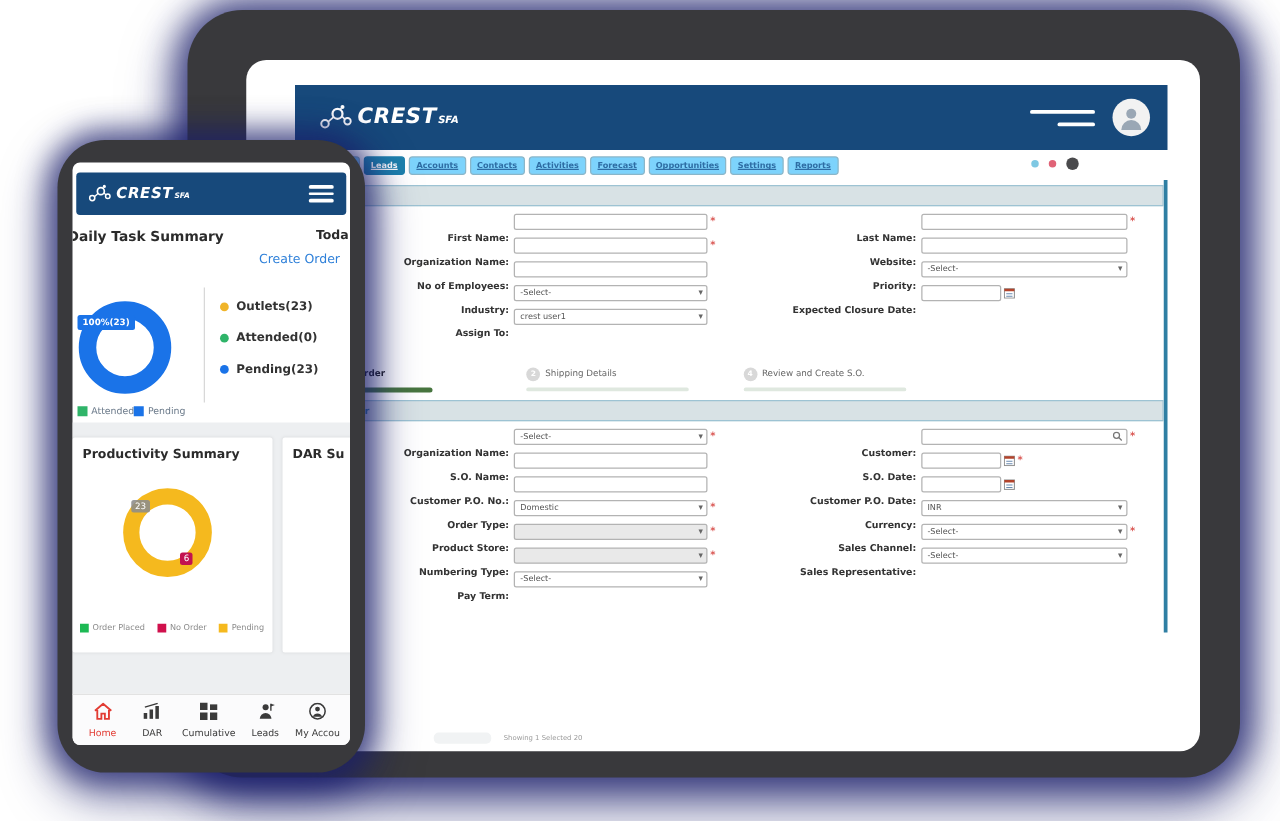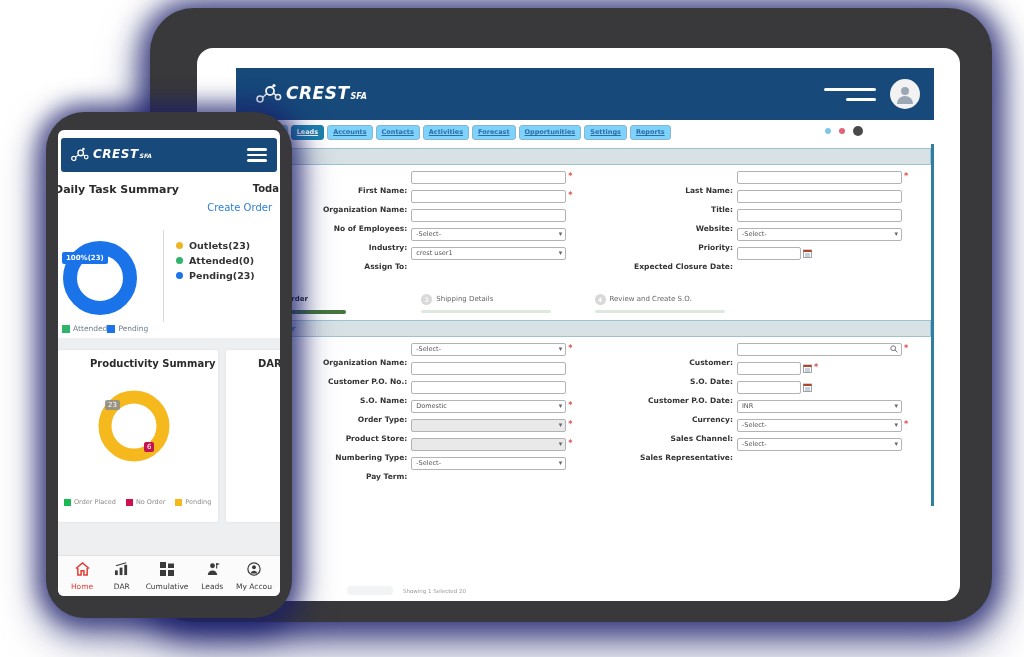--- a/index.html
+++ b/index.html
@@ -101,30 +101,30 @@
   .p-title { position:absolute; left:-4px; top:0; font-size:11px; font-weight:bold; color:#2b2b2b; }
   .p-toda { position:absolute; right:1px; top:0; font-size:10px; font-weight:bold; color:#2b2b2b; }
   .p-create { position:absolute; right:8px; top:72px; font-size:10px; font-weight:normal;
     color:#2f80d9; cursor:pointer;margin-left:38px; }
 
   .card1 { position:absolute; left:0; top:94px; width:100%; height:114px; }
   .donut-wrap1 { position:absolute; left:2px; top:14px; width:80px; height:80px; }
   .tooltip-badge { position:absolute; left:4px; top:28px; background:#1a73e8; color:#fff;
     font-size:7px; font-weight:bold; padding:2px 4px; border-radius:2px; z-index:2; }
   .vdivider { position:absolute; left:105px; top:6px; width:1px; height:92px; background:#d8d8d8; }
-  .legend-col { position:absolute; left:118px; top:16px; display:flex; flex-direction:column; gap:4px; }
+  .legend-col { position:absolute; left:118px; top:16px; display:flex; flex-direction:column; gap:14px; }
   .lg-item { display:flex; align-items:center; gap:6px; font-size:9.5px; font-weight:bold; color:#333; }
   .lg-dot { width:7px; height:7px; border-radius:50%; }
   .legend-mini { position:absolute; left:4px; top:100px; display:flex; gap:0; }
   .lgm { display:flex; align-items:center; gap:3px; font-size:7.5px; color:#6b7a8a; }
   .lgm i { width:8px; height:8px; display:inline-block; }
 
   .separator { position:absolute; left:0; top:208px; width:100%; height:10px; background:#edeff1; }
   .cards-row { position:absolute; left:0; top:218px; width:100%; height:207px; background:#edeff1; }
-  .pcard { position:absolute; background:#fff; border-radius:2px; box-shadow:0 0 3px rgba(0,0,0,.08);padding-left:24px; }
+  .pcard { position:absolute; background:#fff; border-radius:2px; box-shadow:0 0 3px rgba(0,0,0,.08); }
   .card-prod { left:0; top:2px; width:160px; height:172px; }
   .card-dar  { left:168px; top:2px; width:80px; height:172px; }
   .pcard-title { font-size:10px; font-weight:bold; color:#2b2b2b; padding:8px 0 0 8px; }
   .donut-wrap2 { position:absolute; left:38px; top:38px; width:76px; height:76px; }
   .badge { position:absolute; color:#fff; font-size:7px; font-weight:normal;
     padding:1px 3px; border-radius:2px; z-index:2; }
   .badge-23 { left:47px; top:50px; background:rgba(140,140,140,.88); }
   .badge-6  { left:86px; top:92px; background:#c2134f; }
   .legend-prod { position:absolute; left:6px; top:148px; display:flex; gap:10px; }
   .lgp { display:flex; align-items:center; gap:3px; font-size:6.5px; color:#8b8b8b; white-space:nowrap; }
@@ -236,26 +236,20 @@
           </div>
         <div class="fcol fcol-right" id="lead-right">
             <div class="frow">
               <label class="flabel">Last Name:</label>
               <span class="fctrl">
                 <input class="ctl" style="">
                 <span class="req">*</span>
               </span>
             </div>
             <div class="frow">
-              <label class="flabel">Title:</label>
-              <span class="fctrl">
-                <input class="ctl" style="">
-              </span>
-            </div>
-            <div class="frow">
               <label class="flabel">Website:</label>
               <span class="fctrl">
                 <input class="ctl" style="">
               </span>
             </div>
             <div class="frow">
               <label class="flabel">Priority:</label>
               <span class="fctrl">
                 <span class="sel">
                   <span class="selval">-Select-</span>
@@ -311,27 +305,27 @@
               <label class="flabel">Organization Name:</label>
               <span class="fctrl">
                 <span class="sel">
                   <span class="selval">-Select-</span>
                   <span class="caret">▾</span>
                 </span>
                 <span class="req">*</span>
               </span>
             </div>
             <div class="frow">
+              <label class="flabel">S.O. Name:</label>
+              <span class="fctrl">
+                <input class="ctl" style="">
+              </span>
+            </div>
+            <div class="frow">
               <label class="flabel">Customer P.O. No.:</label>
-              <span class="fctrl">
-                <input class="ctl" style="">
-              </span>
-            </div>
-            <div class="frow">
-              <label class="flabel">S.O. Name:</label>
               <span class="fctrl">
                 <input class="ctl" style="">
               </span>
             </div>
             <div class="frow">
               <label class="flabel">Order Type:</label>
               <span class="fctrl">
                 <span class="sel">
                   <span class="selval">Domestic</span>
                   <span class="caret">▾</span>

